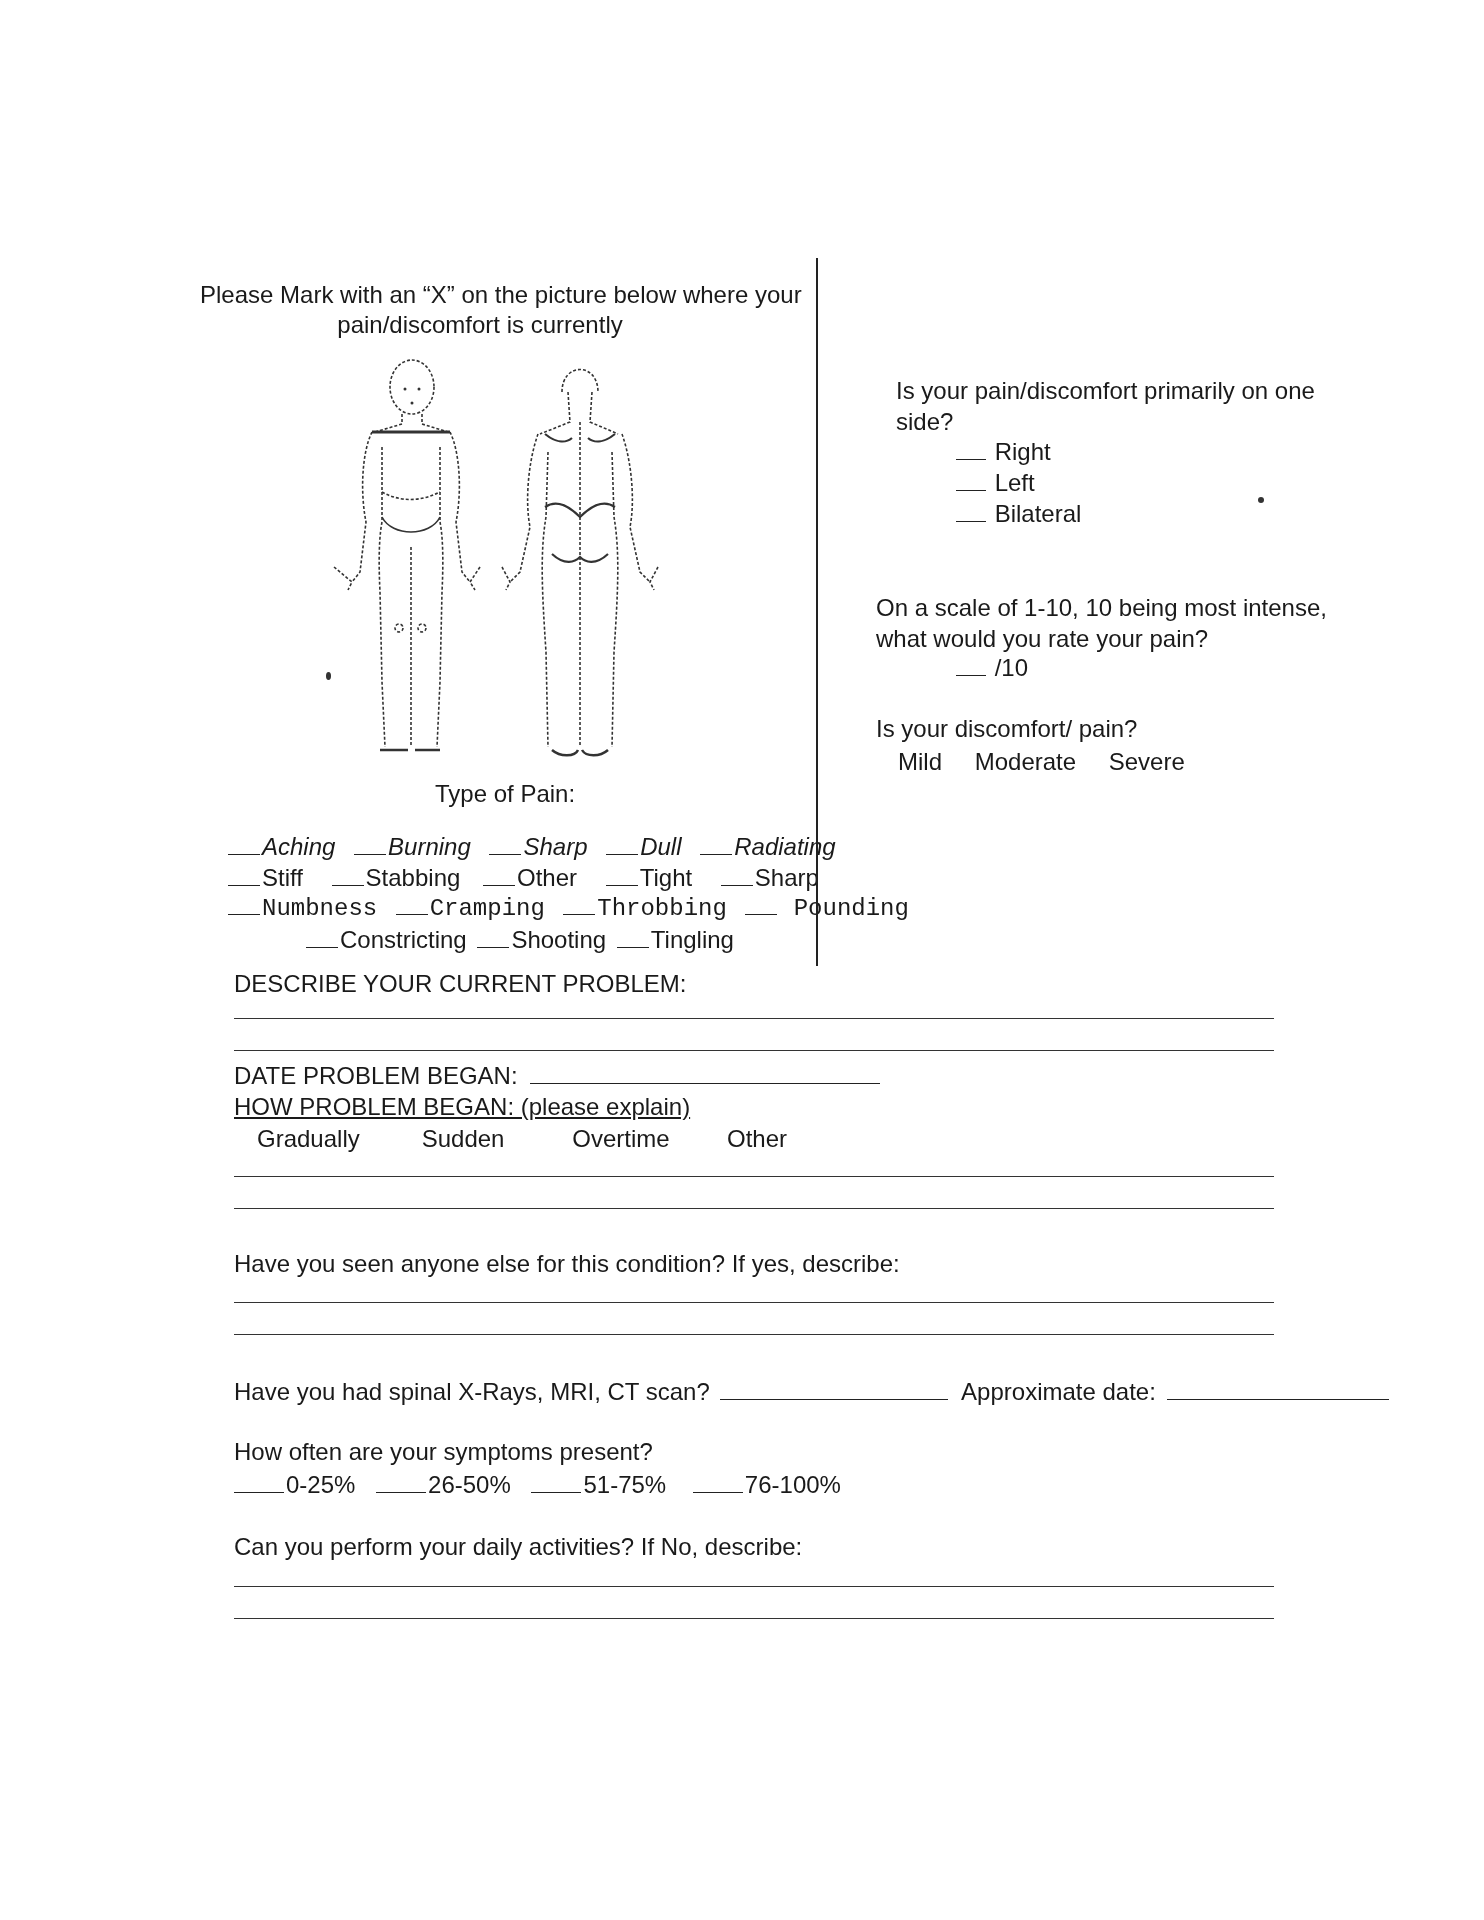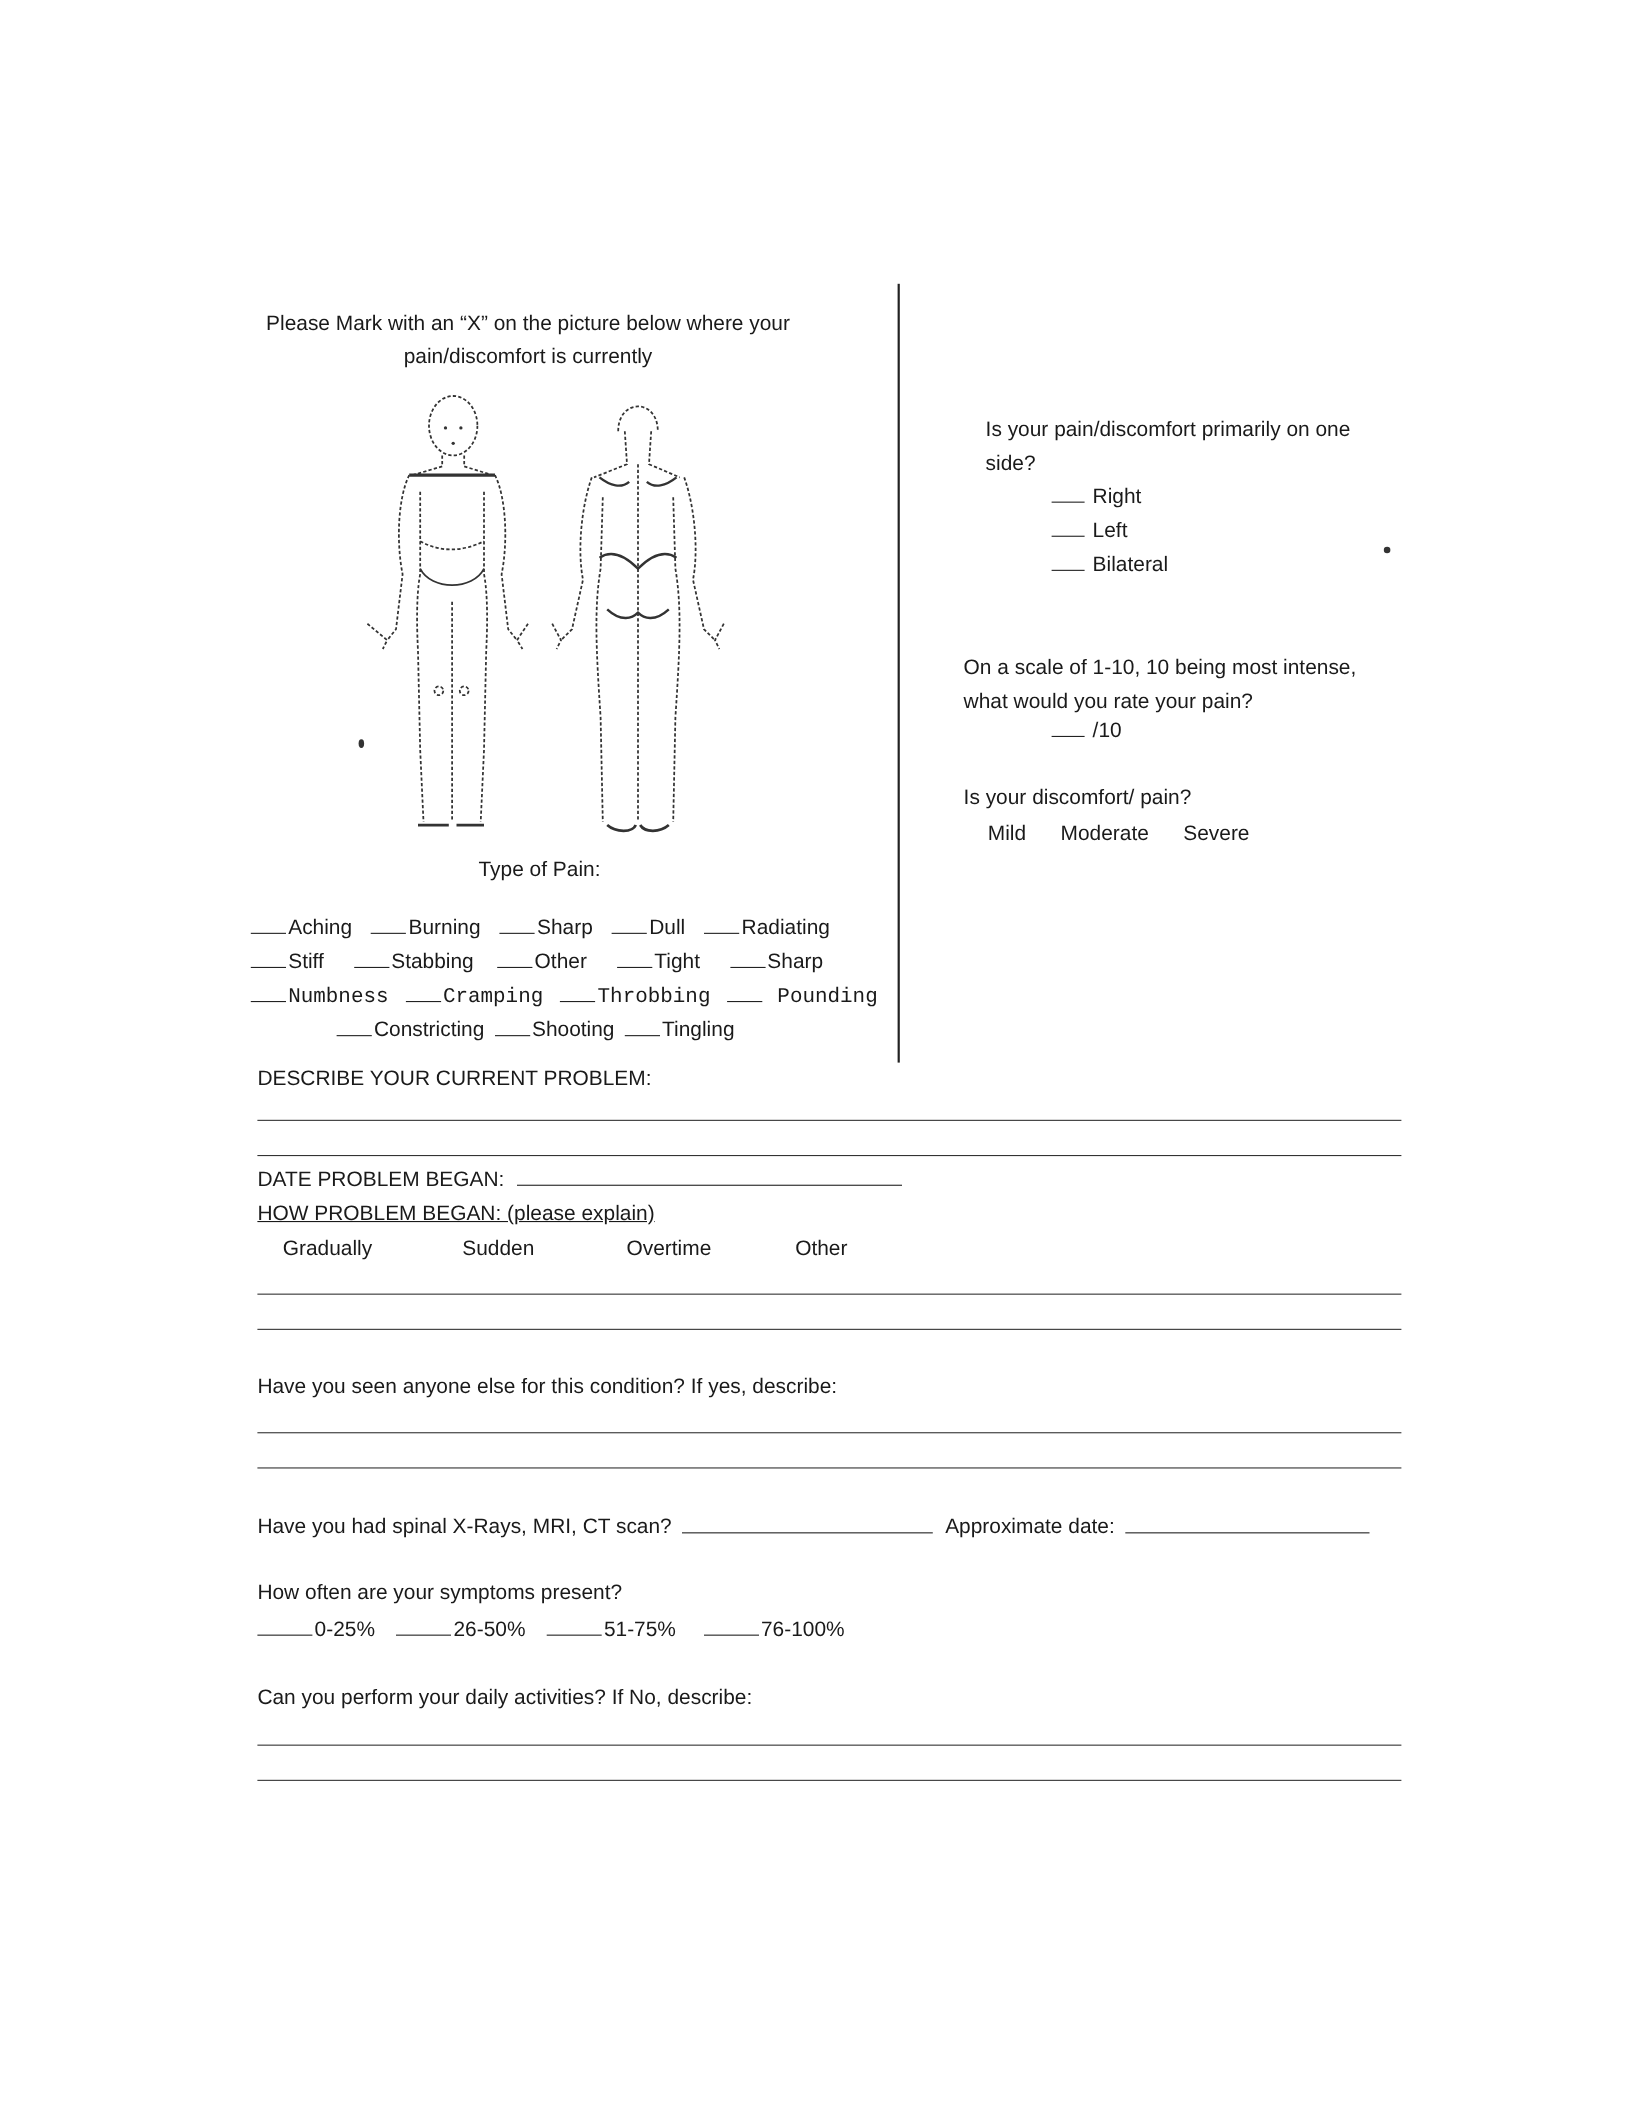--- a/index.html
+++ b/index.html
@@ -1,21 +1,21 @@
 <!DOCTYPE html>
 <html><head>
 <meta charset="utf-8">
 <style>
   html, body { margin: 0; padding: 0; }
   body {
     width: 1484px; height: 1920px; background: #ffffff; position: relative;
     font-family: "Liberation Sans", sans-serif; color: #1a1a1a; overflow: hidden;
   }
   .abs { position: absolute; }
-  .txt { font-size: 19px; white-space: nowrap; }
+  .txt { font-size: 24px; white-space: nowrap; }
   .blank { display: inline-block; border-bottom: 1.5px solid #222; height: 0; vertical-align: baseline; margin-right: 2px; }
   .line { position: absolute; height: 0; border-top: 1.5px solid #333; }
   .vdivider { position: absolute; left: 816px; top: 258px; width: 0; height: 708px; border-left: 2px solid #222; }
   .center { text-align: center; }
   .opt { display: inline-block; margin-right: 12px; }
   .speck { position: absolute; background: #333; border-radius: 50%; }
 </style>
 </head>
 <body>
 
@@ -56,21 +56,21 @@
     <path d="M232 202 C245 214 255 210 260 205 C265 210 275 214 288 202" stroke-dasharray="none" stroke-width="2.2"></path>
     <path d="M232 398 C240 405 255 405 258 398 M262 398 C266 405 280 405 288 398" stroke-dasharray="none" stroke-width="2.5"></path>
     <path d="M182 215 L190 230 L186 238 M338 215 L330 230 L334 238"></path>
   </g>
 </svg>
 
 <div class="speck" style="left:326px; top:672px; width:5px; height:8px;"></div>
 
 <div class="abs txt" style="left:435px; top:780px;">Type of Pain:</div>
 
-<div class="abs txt" style="left:228px; top:833px;">
+<div class="abs txt" style="left:228px; top:833px;font-style:italic;">
   <span class="opt"><span class="blank" style="width:32px"></span><span>Aching</span></span>
   <span class="opt"><span class="blank" style="width:32px"></span><span>Burning</span></span>
   <span class="opt"><span class="blank" style="width:32px"></span><span>Sharp</span></span>
   <span class="opt"><span class="blank" style="width:32px"></span><span>Dull</span></span>
   <span class="opt"><span class="blank" style="width:32px"></span><span>Radiating</span></span>
 </div>
 <div class="abs txt" style="left:228px; top:864px;">
   <span class="opt" style="margin-right:22px"><span class="blank" style="width:32px"></span><span>Stiff</span></span>
   <span class="opt" style="margin-right:16px"><span class="blank" style="width:32px"></span><span>Stabbing</span></span>
   <span class="opt" style="margin-right:22px"><span class="blank" style="width:32px"></span><span>Other</span></span>

